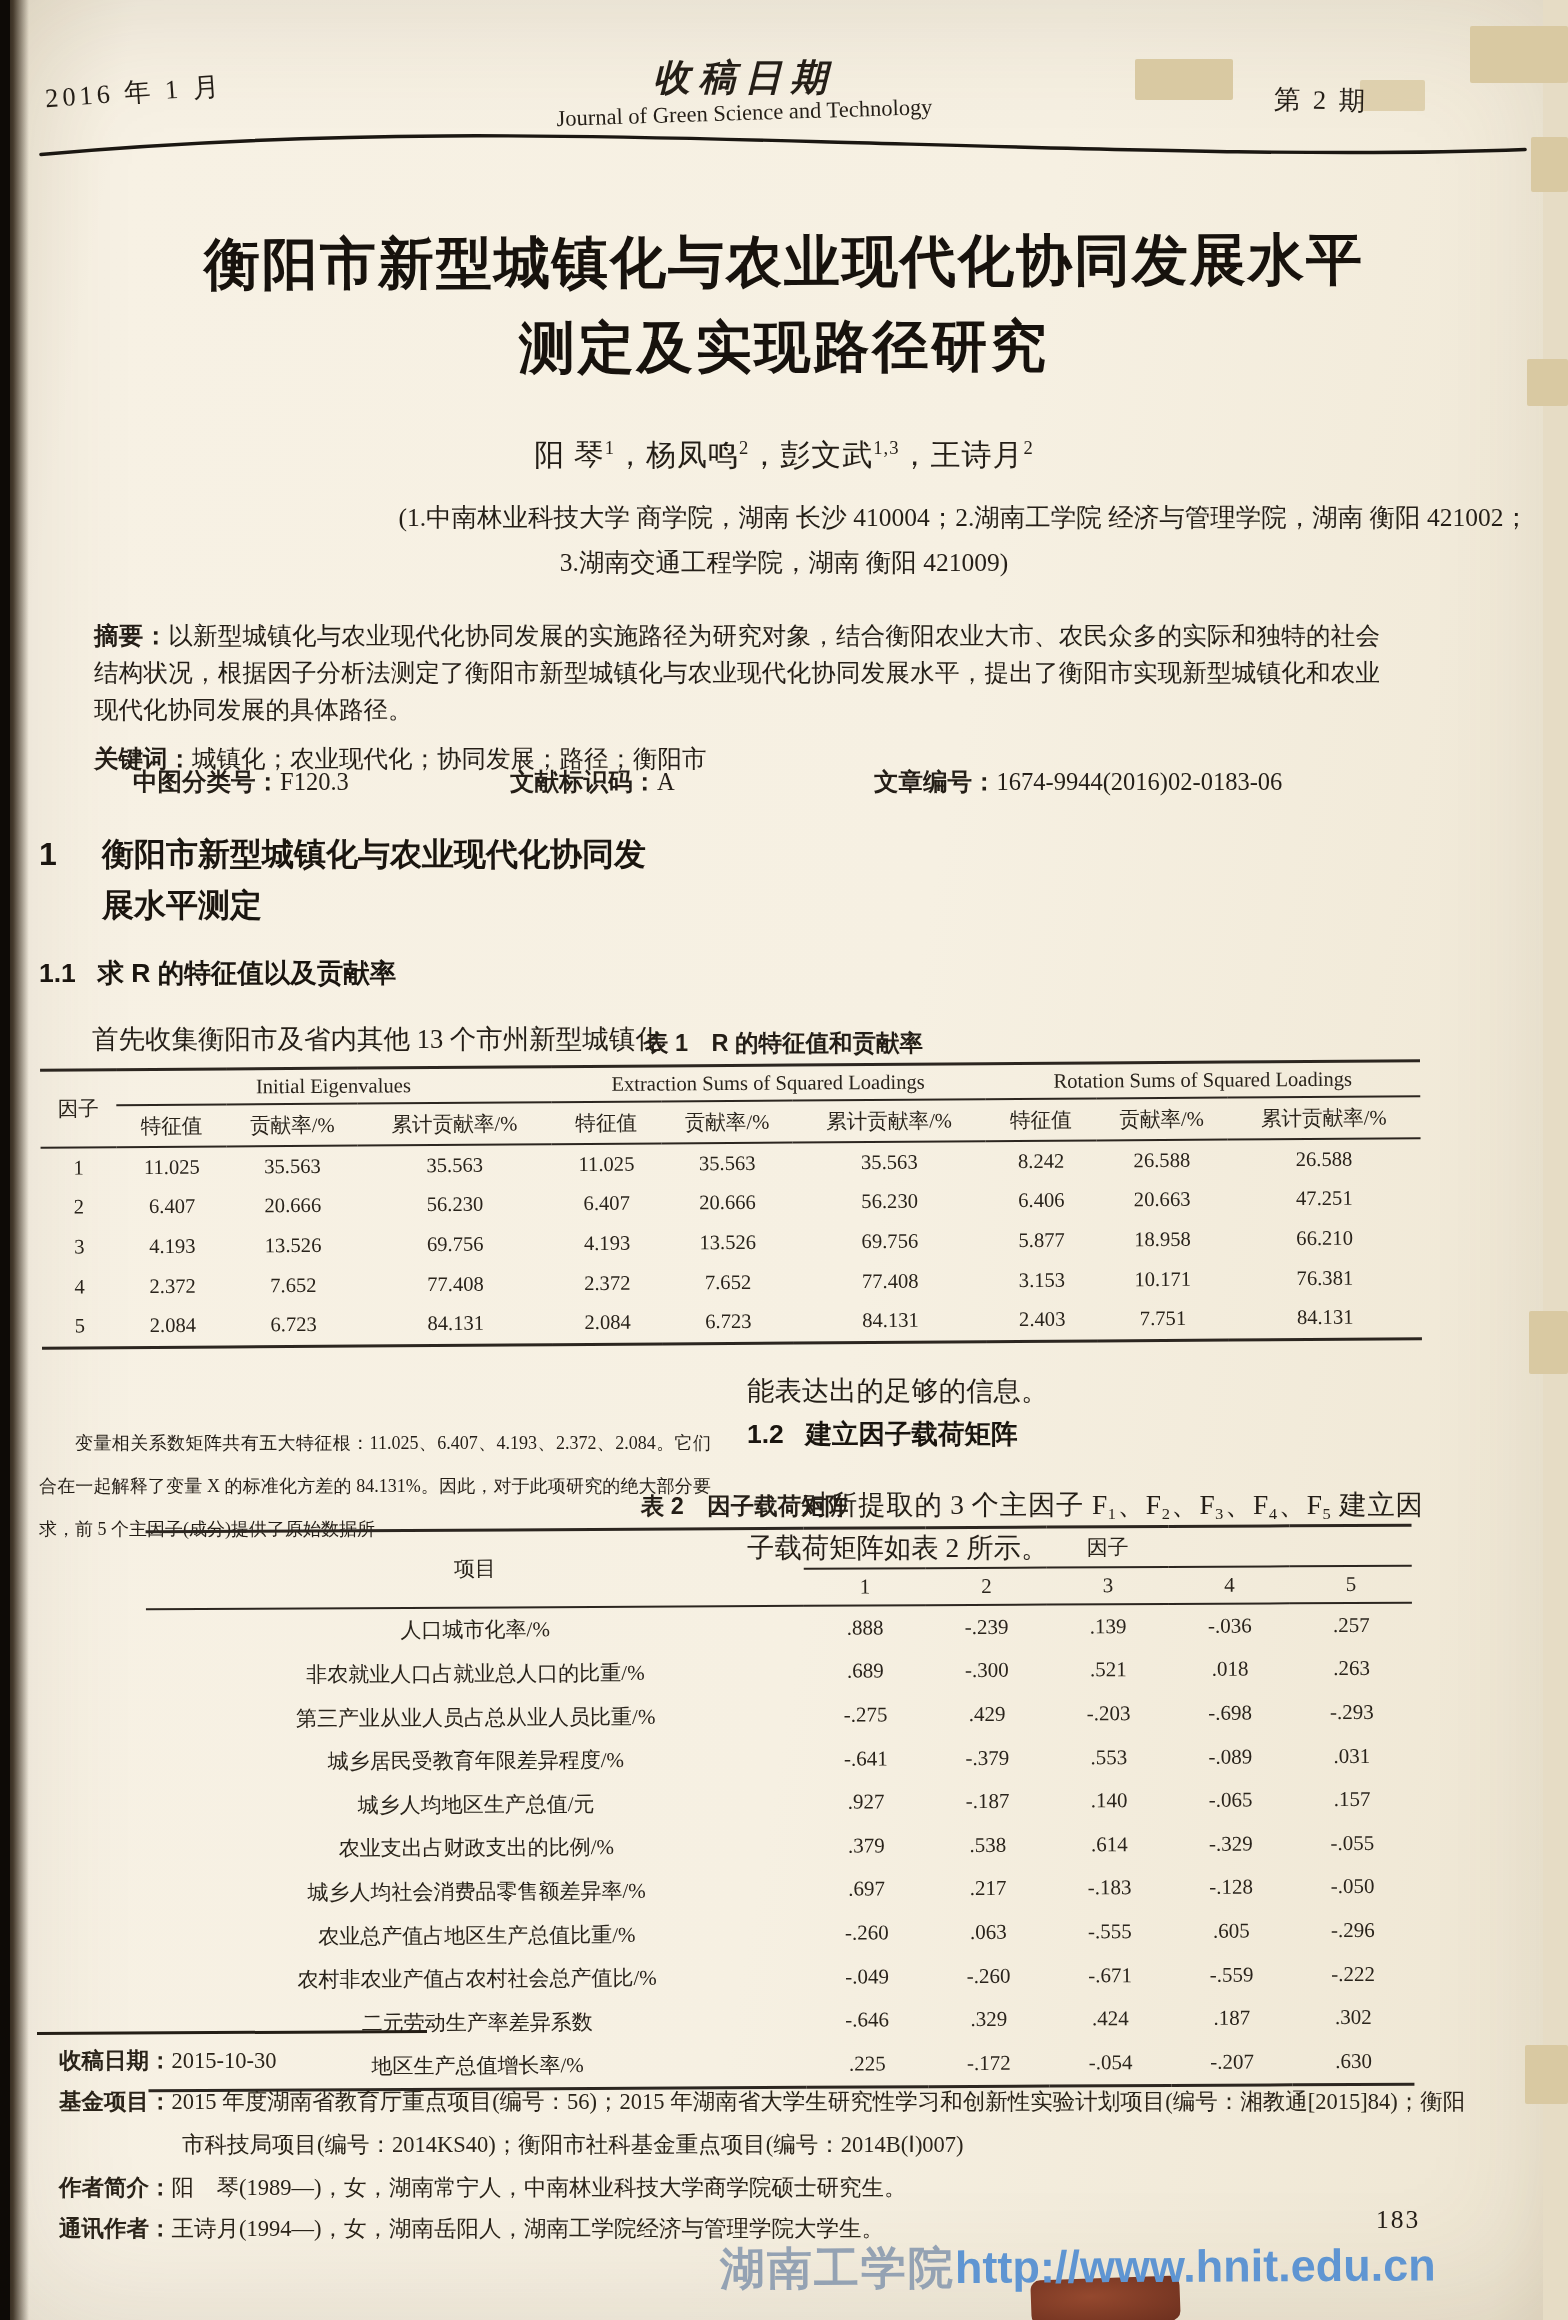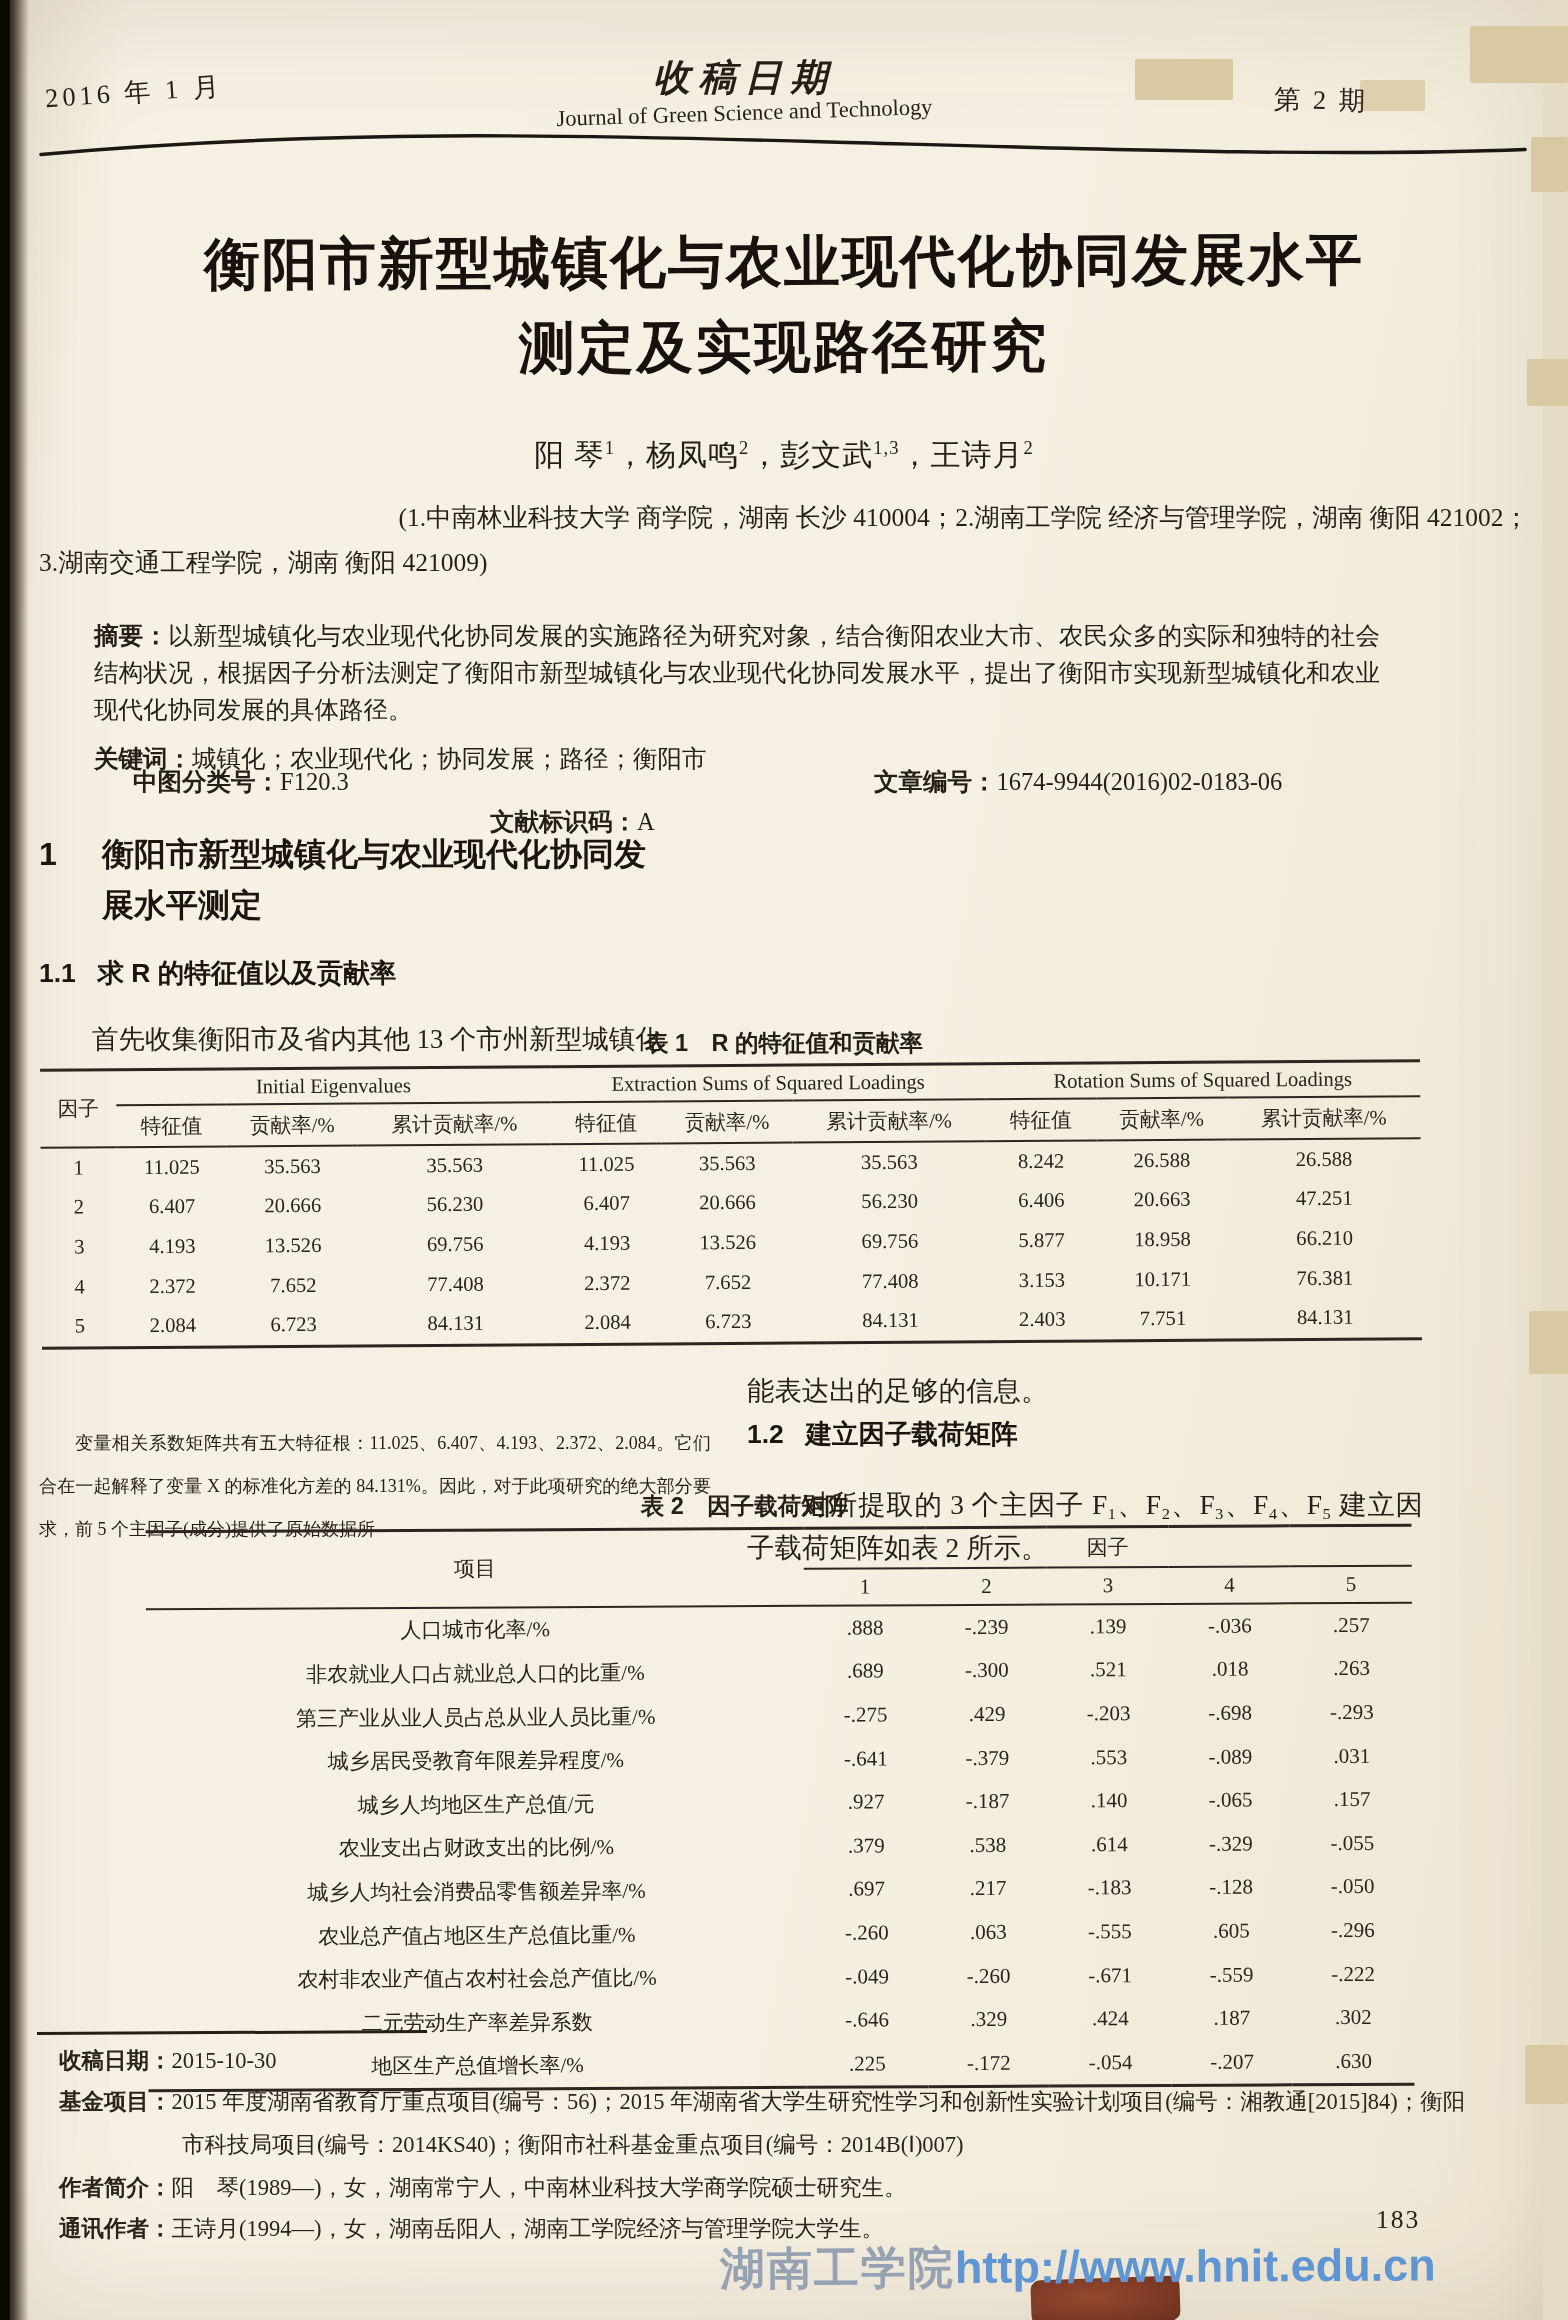--- a/index.html
+++ b/index.html
@@ -23,28 +23,28 @@
   .issue{left:1274px;top:82px;font-size:26.5px;letter-spacing:2.9px;transform:rotate(1deg);}
   .hrule{left:37px;top:125px;width:1494px;height:51px;}
   
   .title1{left:39px;top:225px;width:1490px;text-align:center;font-size:56px;font-weight:900;letter-spacing:2px;
           font-family:"Liberation Sans",sans-serif;color:#17120d;transform:rotate(-.25deg);}
   .title2{left:39px;top:310px;width:1490px;text-align:center;font-size:56px;font-weight:900;letter-spacing:2.9px;
           font-family:"Liberation Sans",sans-serif;color:#17120d;transform:rotate(-.25deg);}
   .authors{left:39px;top:435px;width:1490px;text-align:center;font-size:30px;letter-spacing:1px;}
   .authors sup{font-size:18.6px;}
   .affil1{left:39px;top:500px;width:1490px;text-align:right;font-size:25.5px;}
-  .affil2{left:39px;top:545px;width:1490px;text-align:left;font-size:25.5px;}
+  .affil2{left:39px;top:545px;width:1490px;text-align:center;font-size:25.5px;}
   
   .abstract{left:94px;top:592px;width:1286px;font-size:24.5px;line-height:37px;text-align:justify;}
   .blab{font-weight:bold;font-family:"Liberation Sans",sans-serif;}
   .keywords{left:94px;top:717px;width:1286px;font-size:24.5px;}
   .metaline{left:94px;top:765px;width:1333px;height:35px;font-size:24.5px;}
   .meta-clc{position:absolute;left:0;top:0;margin-left:39px;}
-  .meta-doc{position:absolute;left:396px;top:0;margin-top:40px;}
+  .meta-doc{position:absolute;left:416px;top:0;}
   .meta-id{position:absolute;left:780px;top:0;}
   
   .h2wrap{left:39px;top:829px;width:686px;display:flex;font-family:"Liberation Sans",sans-serif;
           font-weight:bold;font-size:32px;line-height:51px;color:#1a150f;}
   .h2no{width:63px;flex:none;}
   .h2tx{width:549px;}
   .h3{font-family:"Liberation Sans",sans-serif;font-weight:bold;color:#1a150f;}
   .s11{left:39px;top:955px;font-size:26.5px;}
   .s11 .no,.s12 .no{margin-right:21.6px;}
   .p-left1{left:39px;top:994px;width:686px;font-size:26.5px;line-height:37px;text-indent:2em;text-align:justify;}

